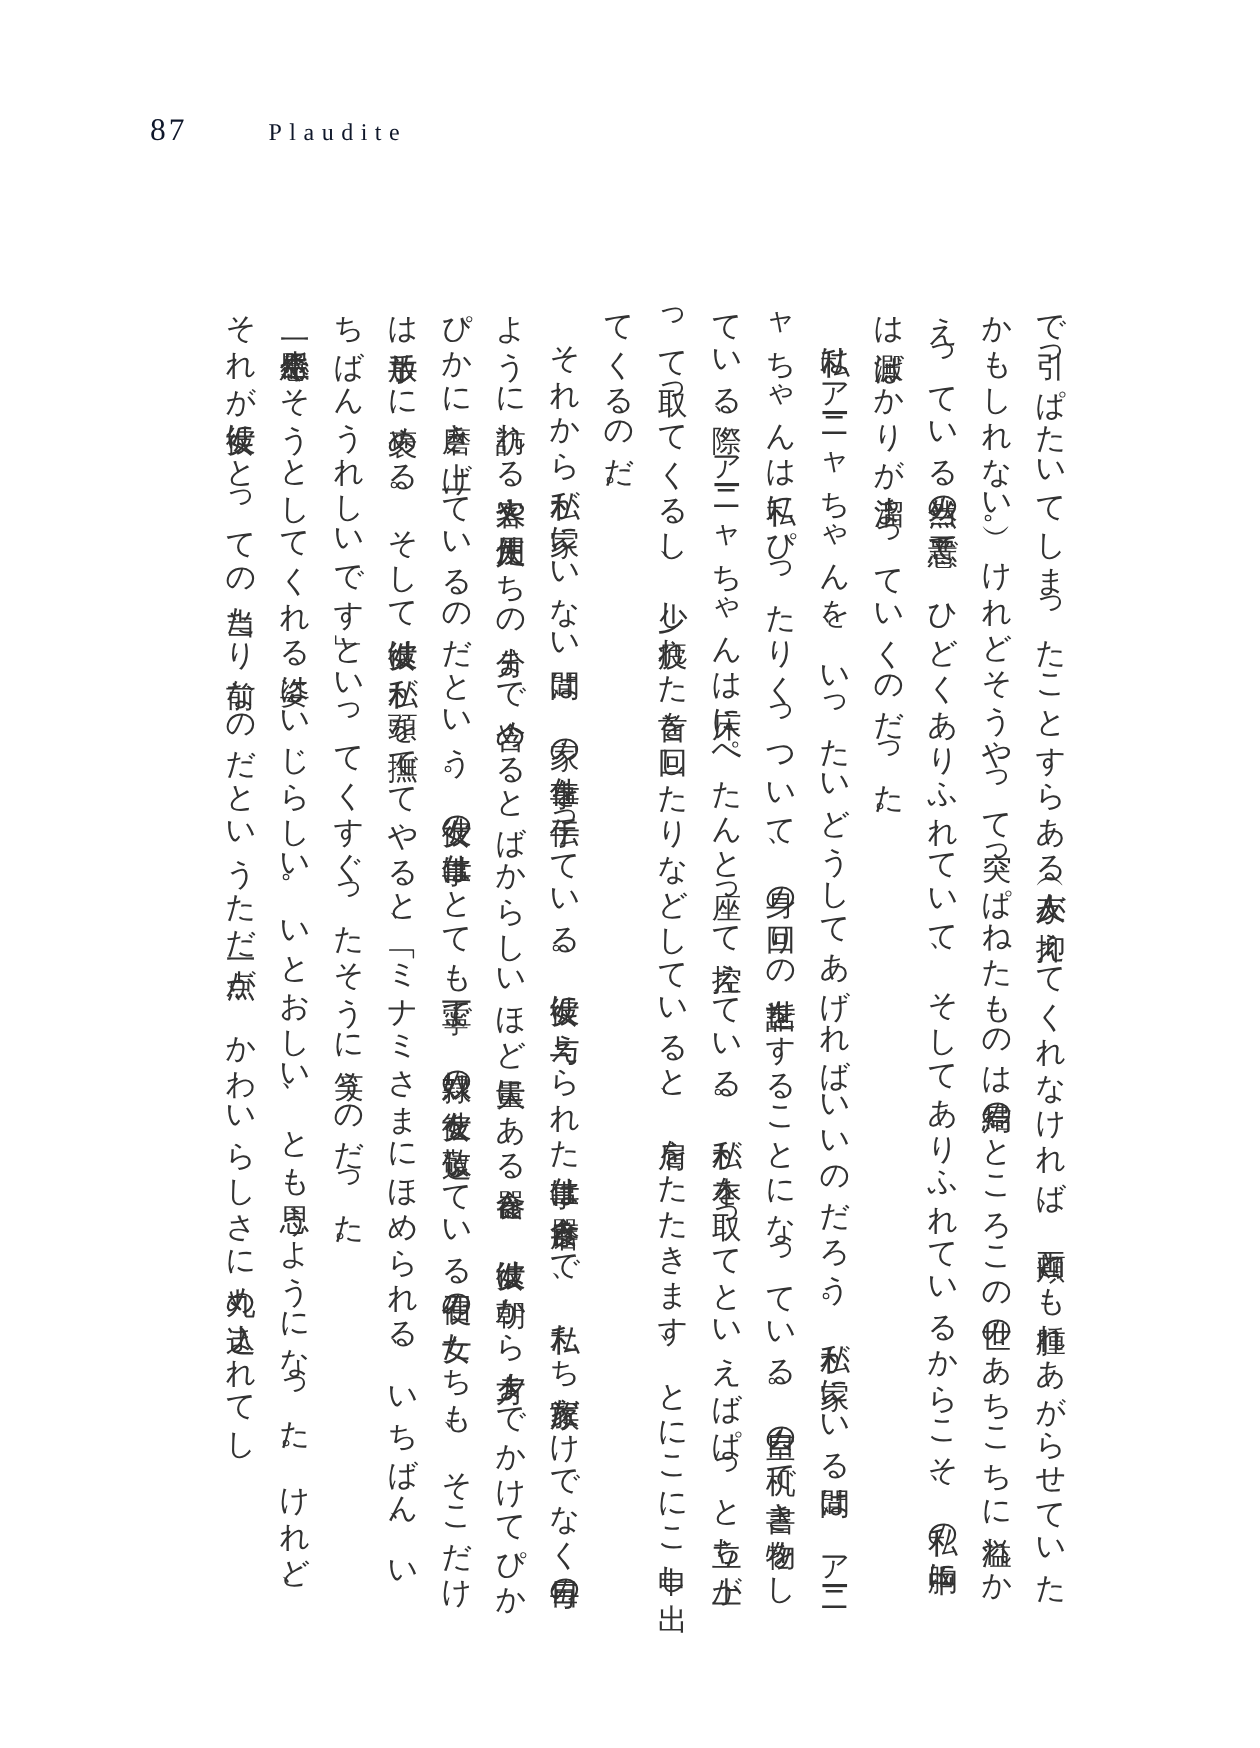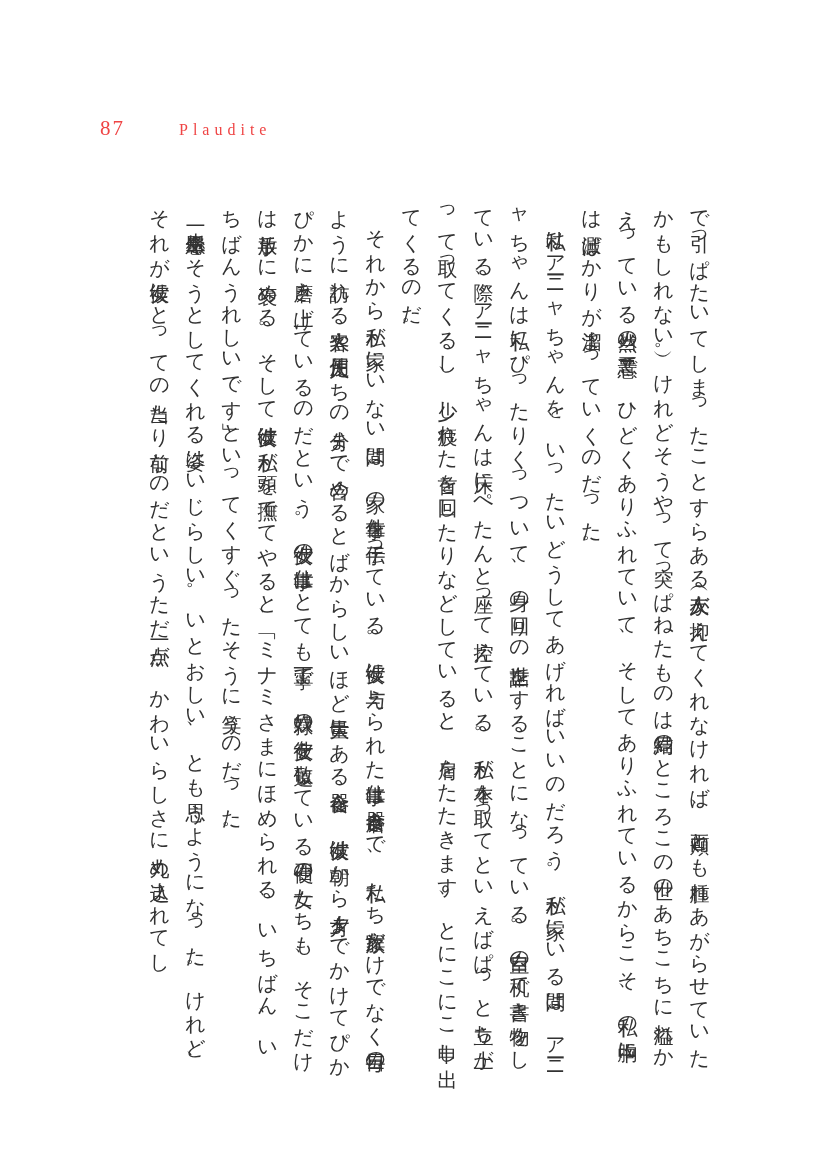--- a/index.html
+++ b/index.html
@@ -18,22 +18,21 @@
     position: absolute;
     inset: 0;
     background: #fff;
   }
   
   .header {
     position: absolute;
     top: 74px;
     left: 100px;
     white-space: nowrap;
-    color: #ef4444;
-    margin-top: 42px;
+    color: #0f172a;
   }
   .pagenum {
     font-size: 21px;
     letter-spacing: 2px;
   }
   .running-title {
     font-size: 16px;
     letter-spacing: 5px;
     margin-left: 50px;
   }

